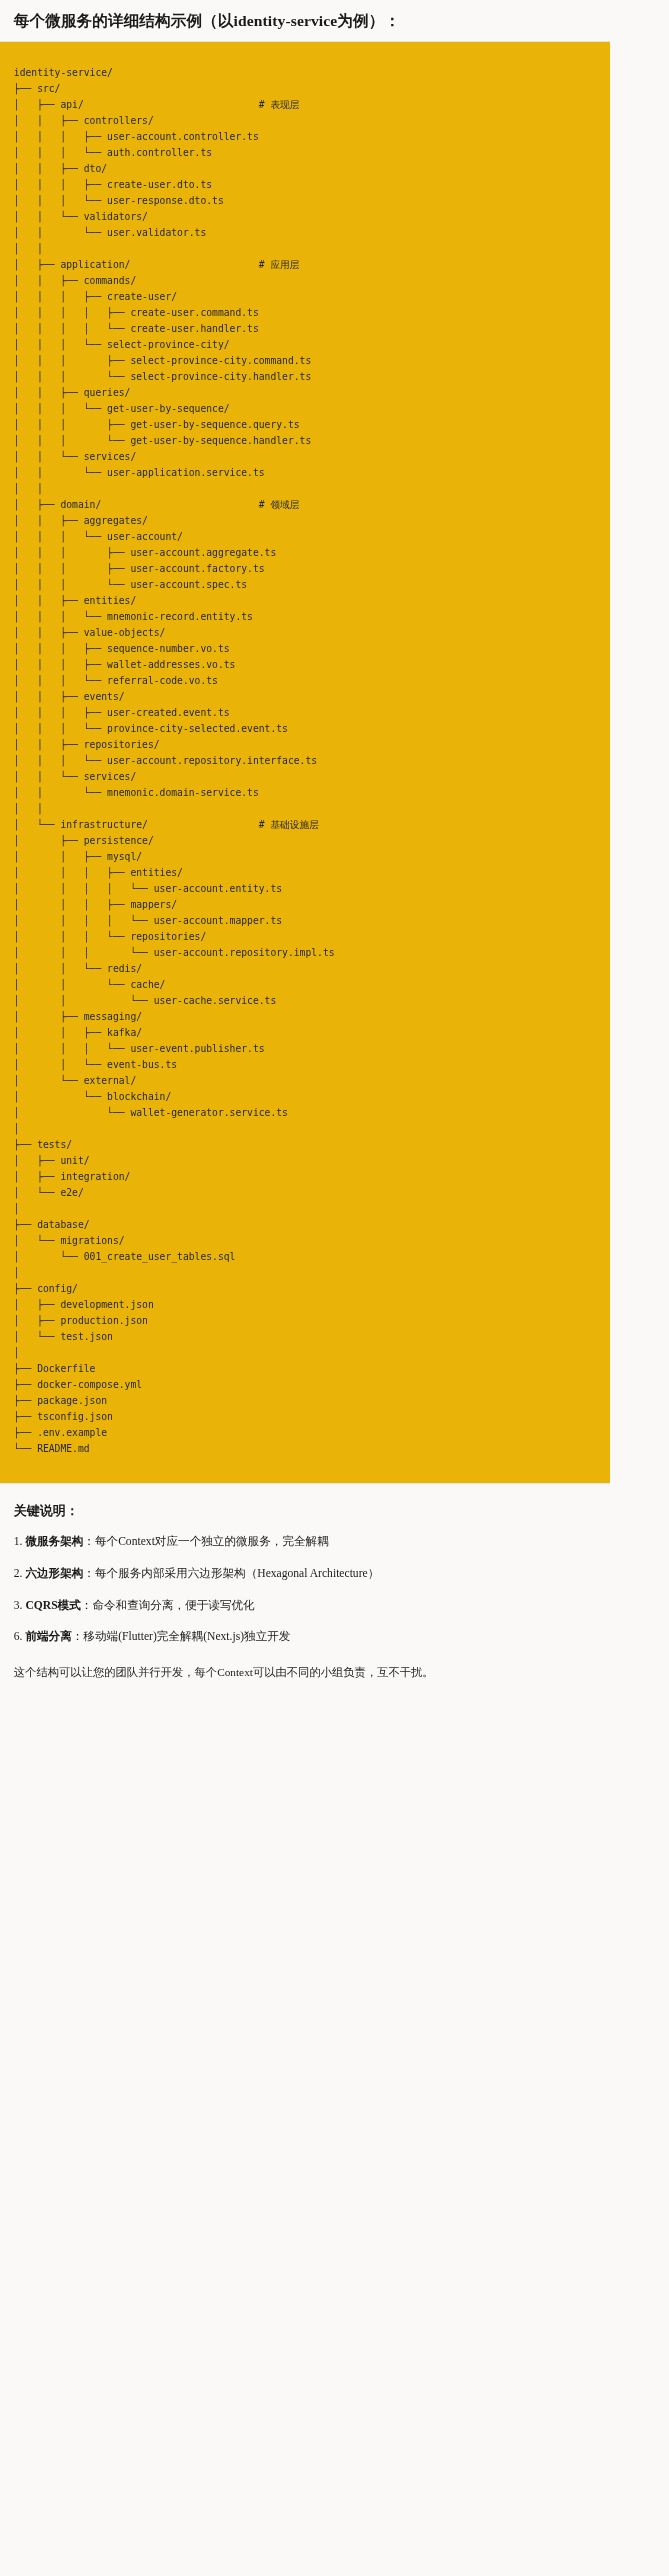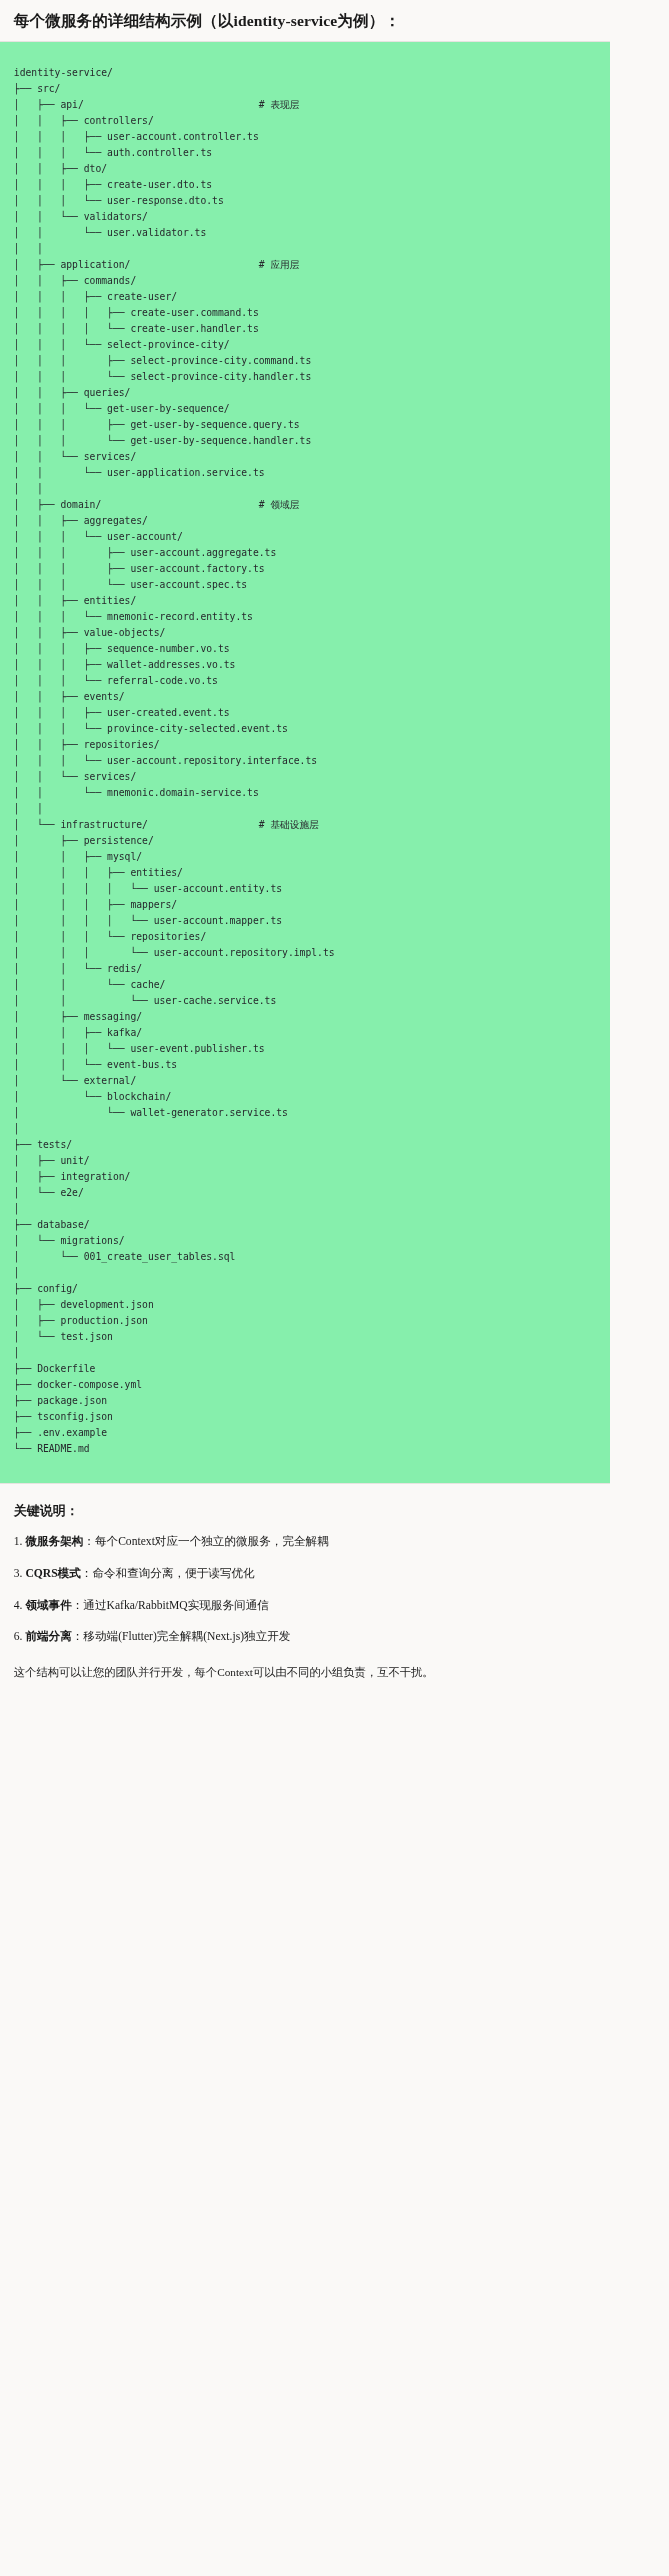--- a/index.html
+++ b/index.html
@@ -33,21 +33,21 @@
 
   .rule {
     height: 0.6px;
     background: #e6e4e0;
     width: 100%;
   }
 
   
   .tree-block {
     padding: 13.8px 13.8px 16.3px 13.8px;
-    background: #86efac;
+    background: #eab308;
   }
   .tree {
     font-family: "DejaVu Sans Mono", "Liberation Mono", monospace;
     font-size: 9.7px;
     line-height: 16px;
     white-space: pre;
     color: #26282c;
     letter-spacing: 0px;
     tab-size: 4;
   }
@@ -101,21 +101,21 @@
   <div class="tree-block">
     <pre class="tree"><span class="ln">identity-service/</span><span class="ln">├── src/</span><span class="ln">│   ├── api/                              # 表现层</span><span class="ln">│   │   ├── controllers/</span><span class="ln">│   │   │   ├── user-account.controller.ts</span><span class="ln">│   │   │   └── auth.controller.ts</span><span class="ln">│   │   ├── dto/</span><span class="ln">│   │   │   ├── create-user.dto.ts</span><span class="ln">│   │   │   └── user-response.dto.ts</span><span class="ln">│   │   └── validators/</span><span class="ln">│   │       └── user.validator.ts</span><span class="ln">│   │</span><span class="ln">│   ├── application/                      # 应用层</span><span class="ln">│   │   ├── commands/</span><span class="ln">│   │   │   ├── create-user/</span><span class="ln">│   │   │   │   ├── create-user.command.ts</span><span class="ln">│   │   │   │   └── create-user.handler.ts</span><span class="ln">│   │   │   └── select-province-city/</span><span class="ln">│   │   │       ├── select-province-city.command.ts</span><span class="ln">│   │   │       └── select-province-city.handler.ts</span><span class="ln">│   │   ├── queries/</span><span class="ln">│   │   │   └── get-user-by-sequence/</span><span class="ln">│   │   │       ├── get-user-by-sequence.query.ts</span><span class="ln">│   │   │       └── get-user-by-sequence.handler.ts</span><span class="ln">│   │   └── services/</span><span class="ln">│   │       └── user-application.service.ts</span><span class="ln">│   │</span><span class="ln">│   ├── domain/                           # 领域层</span><span class="ln">│   │   ├── aggregates/</span><span class="ln">│   │   │   └── user-account/</span><span class="ln">│   │   │       ├── user-account.aggregate.ts</span><span class="ln">│   │   │       ├── user-account.factory.ts</span><span class="ln">│   │   │       └── user-account.spec.ts</span><span class="ln">│   │   ├── entities/</span><span class="ln">│   │   │   └── mnemonic-record.entity.ts</span><span class="ln">│   │   ├── value-objects/</span><span class="ln">│   │   │   ├── sequence-number.vo.ts</span><span class="ln">│   │   │   ├── wallet-addresses.vo.ts</span><span class="ln">│   │   │   └── referral-code.vo.ts</span><span class="ln">│   │   ├── events/</span><span class="ln">│   │   │   ├── user-created.event.ts</span><span class="ln">│   │   │   └── province-city-selected.event.ts</span><span class="ln">│   │   ├── repositories/</span><span class="ln">│   │   │   └── user-account.repository.interface.ts</span><span class="ln">│   │   └── services/</span><span class="ln">│   │       └── mnemonic.domain-service.ts</span><span class="ln">│   │</span><span class="ln">│   └── infrastructure/                   # 基础设施层</span><span class="ln">│       ├── persistence/</span><span class="ln">│       │   ├── mysql/</span><span class="ln">│       │   │   ├── entities/</span><span class="ln">│       │   │   │   └── user-account.entity.ts</span><span class="ln">│       │   │   ├── mappers/</span><span class="ln">│       │   │   │   └── user-account.mapper.ts</span><span class="ln">│       │   │   └── repositories/</span><span class="ln">│       │   │       └── user-account.repository.impl.ts</span><span class="ln">│       │   └── redis/</span><span class="ln">│       │       └── cache/</span><span class="ln">│       │           └── user-cache.service.ts</span><span class="ln">│       ├── messaging/</span><span class="ln">│       │   ├── kafka/</span><span class="ln">│       │   │   └── user-event.publisher.ts</span><span class="ln">│       │   └── event-bus.ts</span><span class="ln">│       └── external/</span><span class="ln">│           └── blockchain/</span><span class="ln">│               └── wallet-generator.service.ts</span><span class="ln">│</span><span class="ln">├── tests/</span><span class="ln">│   ├── unit/</span><span class="ln">│   ├── integration/</span><span class="ln">│   └── e2e/</span><span class="ln">│</span><span class="ln">├── database/</span><span class="ln">│   └── migrations/</span><span class="ln">│       └── 001_create_user_tables.sql</span><span class="ln">│</span><span class="ln">├── config/</span><span class="ln">│   ├── development.json</span><span class="ln">│   ├── production.json</span><span class="ln">│   └── test.json</span><span class="ln">│</span><span class="ln">├── Dockerfile</span><span class="ln">├── docker-compose.yml</span><span class="ln">├── package.json</span><span class="ln">├── tsconfig.json</span><span class="ln">├── .env.example</span><span class="ln">└── README.md</span></pre>
   </div>
 
   <div class="rule"></div>
 
   <div class="notes">
     <div class="notes-title">关键说明：</div>
     <div>
         <div class="note-item"><span class="note-num">1. </span><span class="note-term">微服务架构</span><span class="note-body">：每个Context对应一个独立的微服务，完全解耦</span></div>
+        <div class="note-item"><span class="note-num">2. </span><span class="note-term">六边形架构</span><span class="note-body">：每个服务内部采用六边形架构（Hexagonal Architecture）</span></div>
         <div class="note-item"><span class="note-num">3. </span><span class="note-term">CQRS模式</span><span class="note-body">：命令和查询分离，便于读写优化</span></div>
-        <div class="note-item"><span class="note-num">4. </span><span class="note-term">领域事件</span><span class="note-body">：通过Kafka/RabbitMQ实现服务间通信</span></div>
         <div class="note-item"><span class="note-num">6. </span><span class="note-term">前端分离</span><span class="note-body">：移动端(Flutter)完全解耦(Next.js)独立开发</span></div>
       </div>
     <div class="closing">这个结构可以让您的团队并行开发，每个Context可以由不同的小组负责，互不干扰。</div>
   </div>
 
 </div>
 
 
 </body></html>

